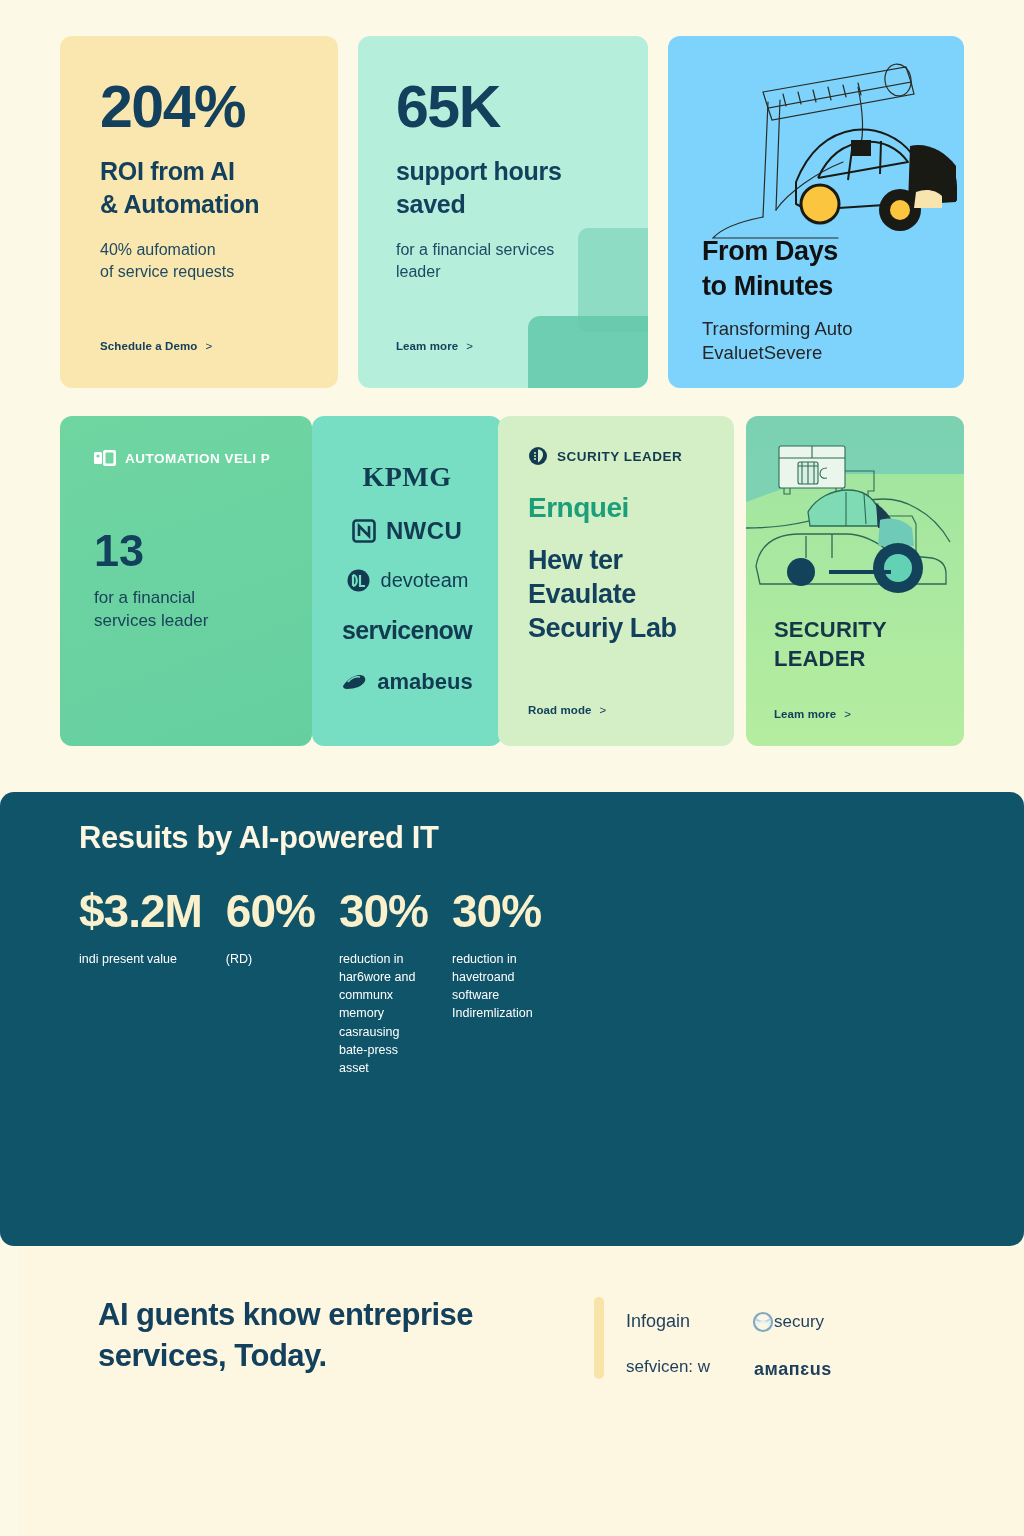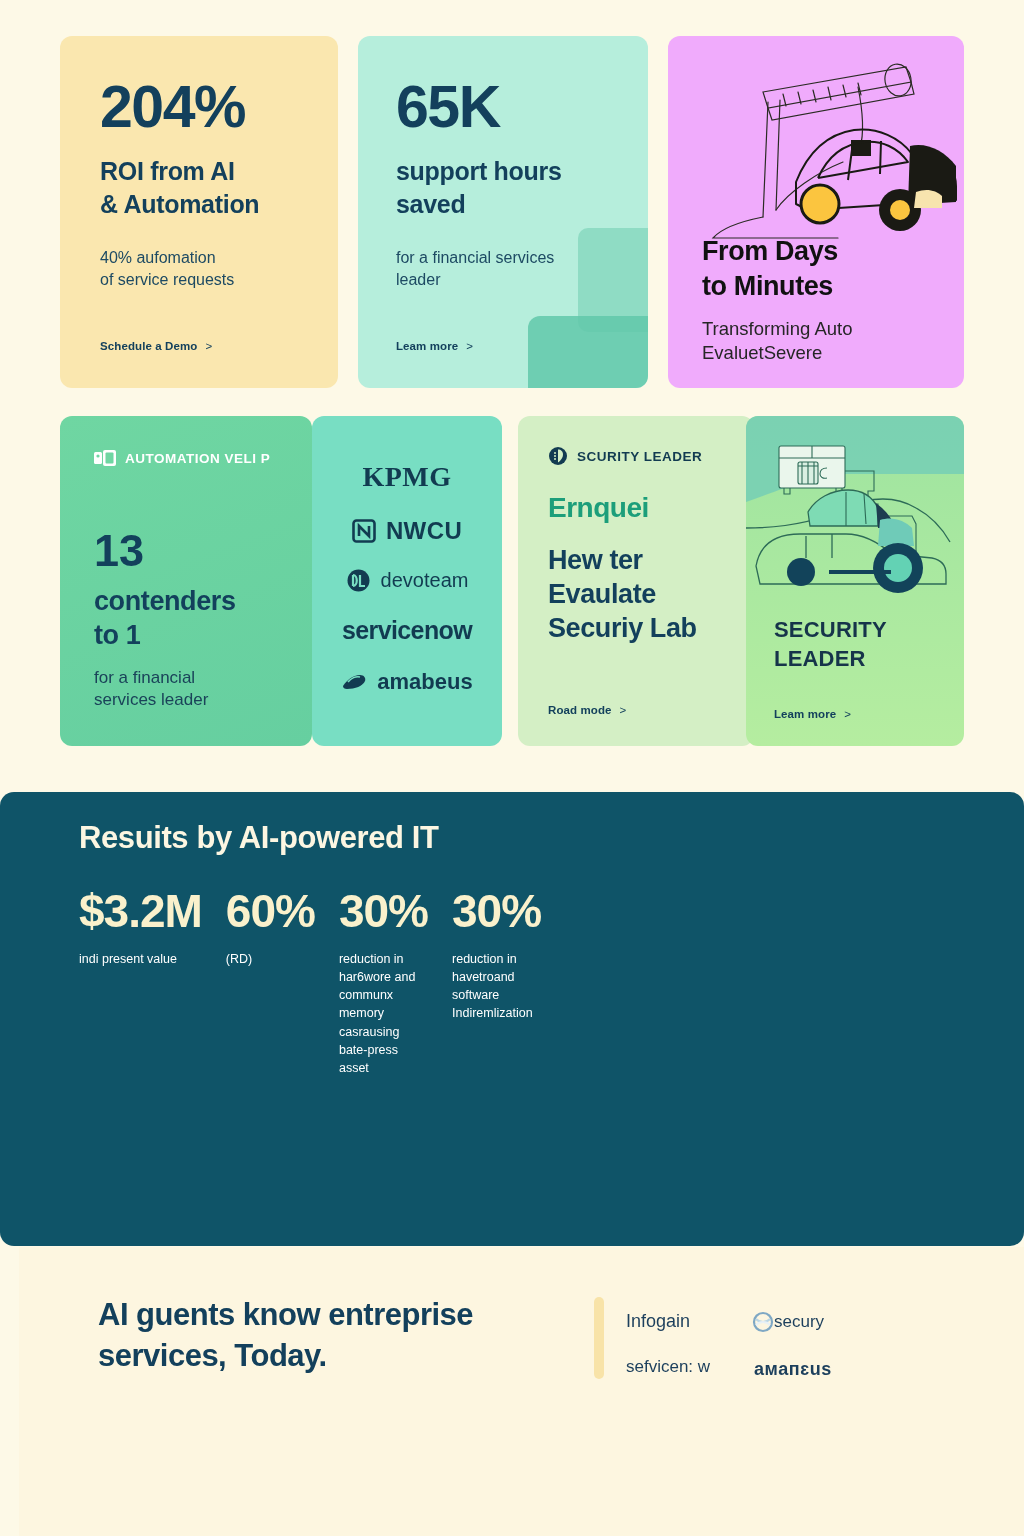--- a/index.html
+++ b/index.html
@@ -19,34 +19,34 @@
   #card-roi {
     left: 60px; top: 36px; width: 278px; height: 352px;
     background: #FAE7AF; padding: 42px 56px 0 40px;
   }
   #card-hours {
     left: 358px; top: 36px; width: 290px; height: 352px;
     background: #B6EEDC; padding: 42px 36px 0 38px;
   }
   #card-days {
     left: 668px; top: 36px; width: 296px; height: 352px;
-    background: #f0abfc; padding: 0;
+    background: #7dd3fc; padding: 0;
   }
 
   .stat-num {
     font-size: 59px; font-weight: 700; color: #13405C;
     letter-spacing: -1.5px; line-height: 1; margin-bottom: 18px;
   }
   .stat-head {
     font-size: 25px; font-weight: 700; color: #13405C;
     line-height: 1.33; letter-spacing: -0.3px;
   }
   .stat-sub {
     font-size: 16px; color: #1D4A63; line-height: 1.4;
-    margin-top: 25px; font-weight: 400;
+    margin-top: 17px; font-weight: 400;
   }
   .cta {
     position: absolute; bottom: 36px; left: 40px;
     font-size: 11.5px; font-weight: 600; color: #13405C;
     letter-spacing: 0.1px;
   }
   .cta .chev { margin-left: 8px; font-weight: 400; }
 
   #card-hours .cta { left: 38px; }
 
@@ -67,21 +67,21 @@
   #card-contenders {
     left: 60px; top: 416px; width: 252px; height: 330px;
     background: linear-gradient(160deg,#6FD6A2 0%,#66CFA0 100%);
     padding: 34px 30px 14px 34px;
   }
   #card-logos {
     left: 312px; top: 416px; width: 190px; height: 330px;
     background: #78DEC3;
   }
   #card-secleft {
-    left: 518px; top: 416px; width: 236px; height: 330px;
+    left: 498px; top: 416px; width: 236px; height: 330px;
     background: #D4EFC5; padding: 30px 26px 17px 30px;
   }
   #card-secright {
     left: 746px; top: 416px; width: 218px; height: 330px;
     background: linear-gradient(180deg,#9FE4A0 0%,#B5EDA0 100%);
   }
 
   .badge { display: flex; align-items: center; gap: 9px; }
   .badge-txt { font-size: 13.5px; font-weight: 700; color: #FFFFFF;
                letter-spacing: 0.5px; }
@@ -226,24 +226,20 @@
     <div class="badge">
       <svg width="22" height="16" viewBox="0 0 22 16">
         <rect x="0" y="2" width="8" height="12" rx="1.5" fill="#FFFFFF"></rect>
         <circle cx="4" cy="6" r="1.6" fill="#6FD6A2"></circle>
         <rect x="9" y="0" width="13" height="16" rx="2" fill="#FFFFFF"></rect>
         <rect x="11.5" y="2.5" width="8" height="11" rx="1" fill="#6FD6A2"></rect>
       </svg>
       <span class="badge-txt">AUTOMATION VELI P</span>
     </div>
     <div class="cont-num">13</div>
-    <div class="cont-head">
-      <span>contenders</span><br>
-      <span>to 1</span>
-    </div>
     <div class="cont-sub">
       <span>for a financial</span><br>
       <span>services leader</span>
     </div>
   </div>
 
   <div class="card" id="card-logos">
     <div class="logo-list">
       <div class="logo-row">
         <span class="logo-kpmg">KPMG</span>

